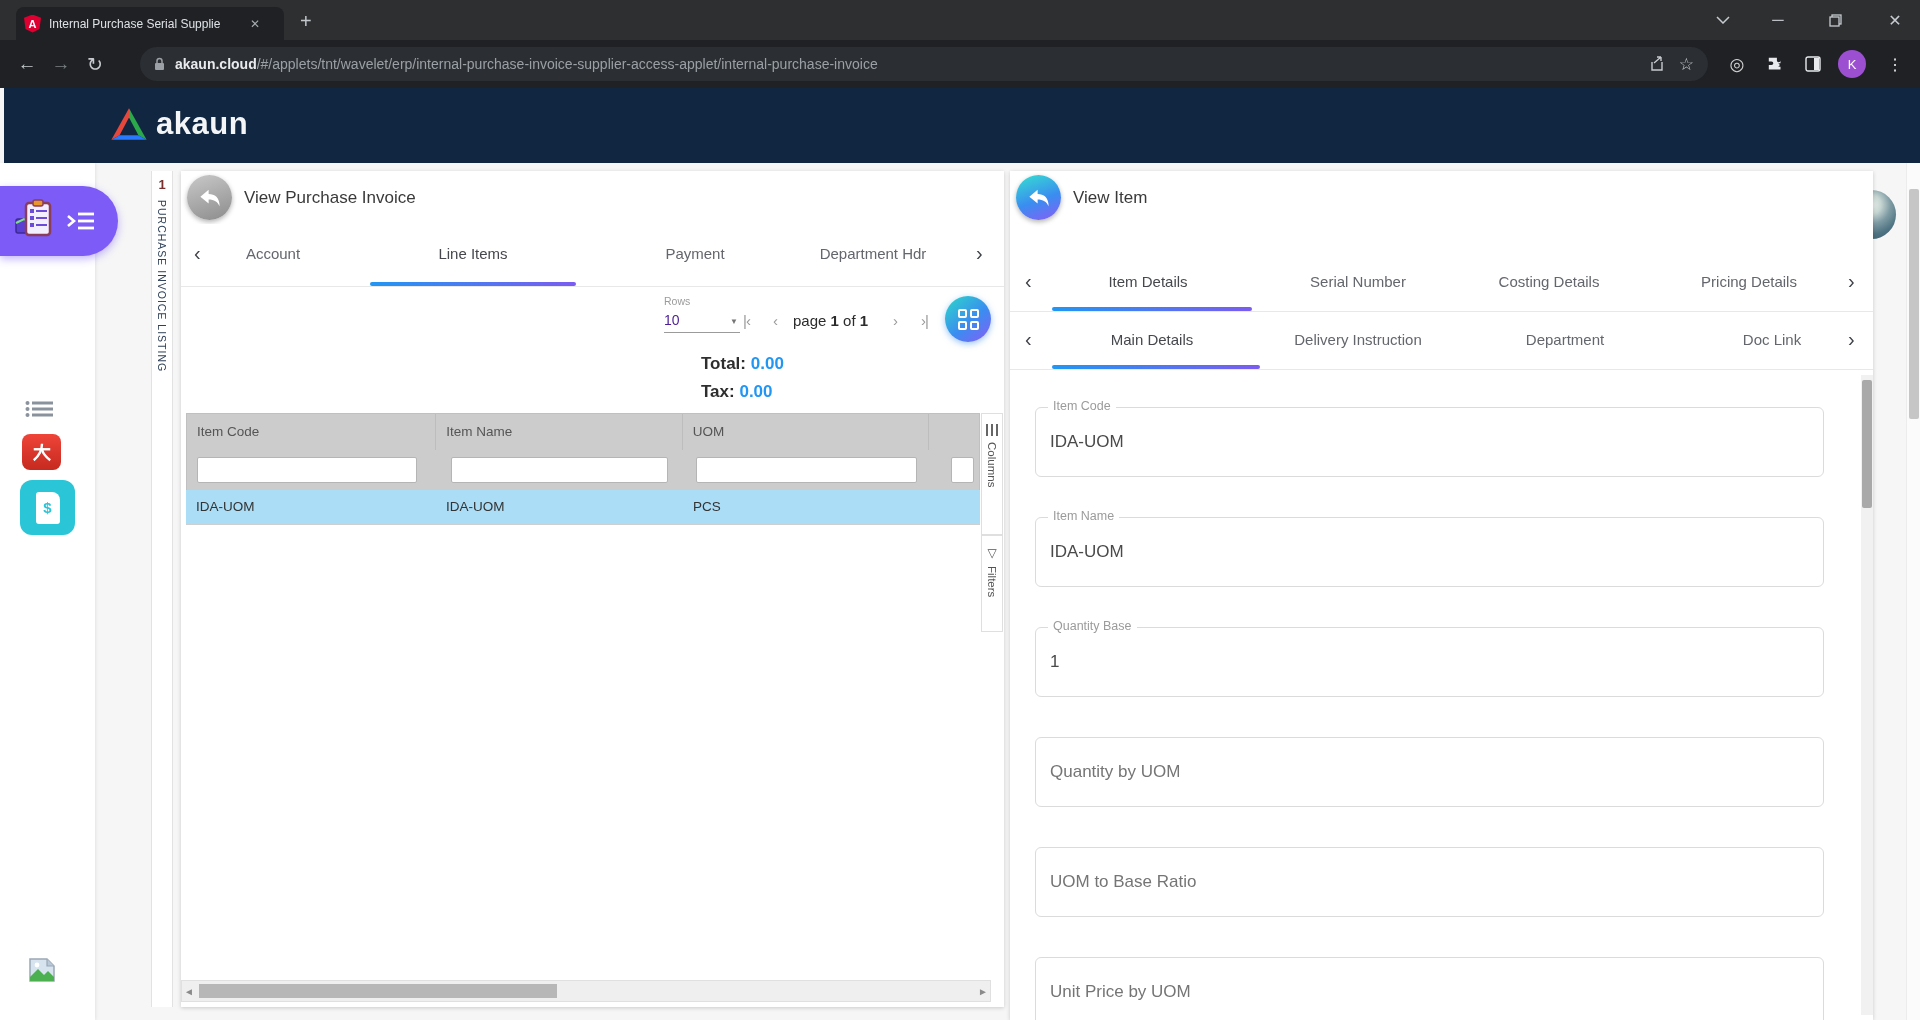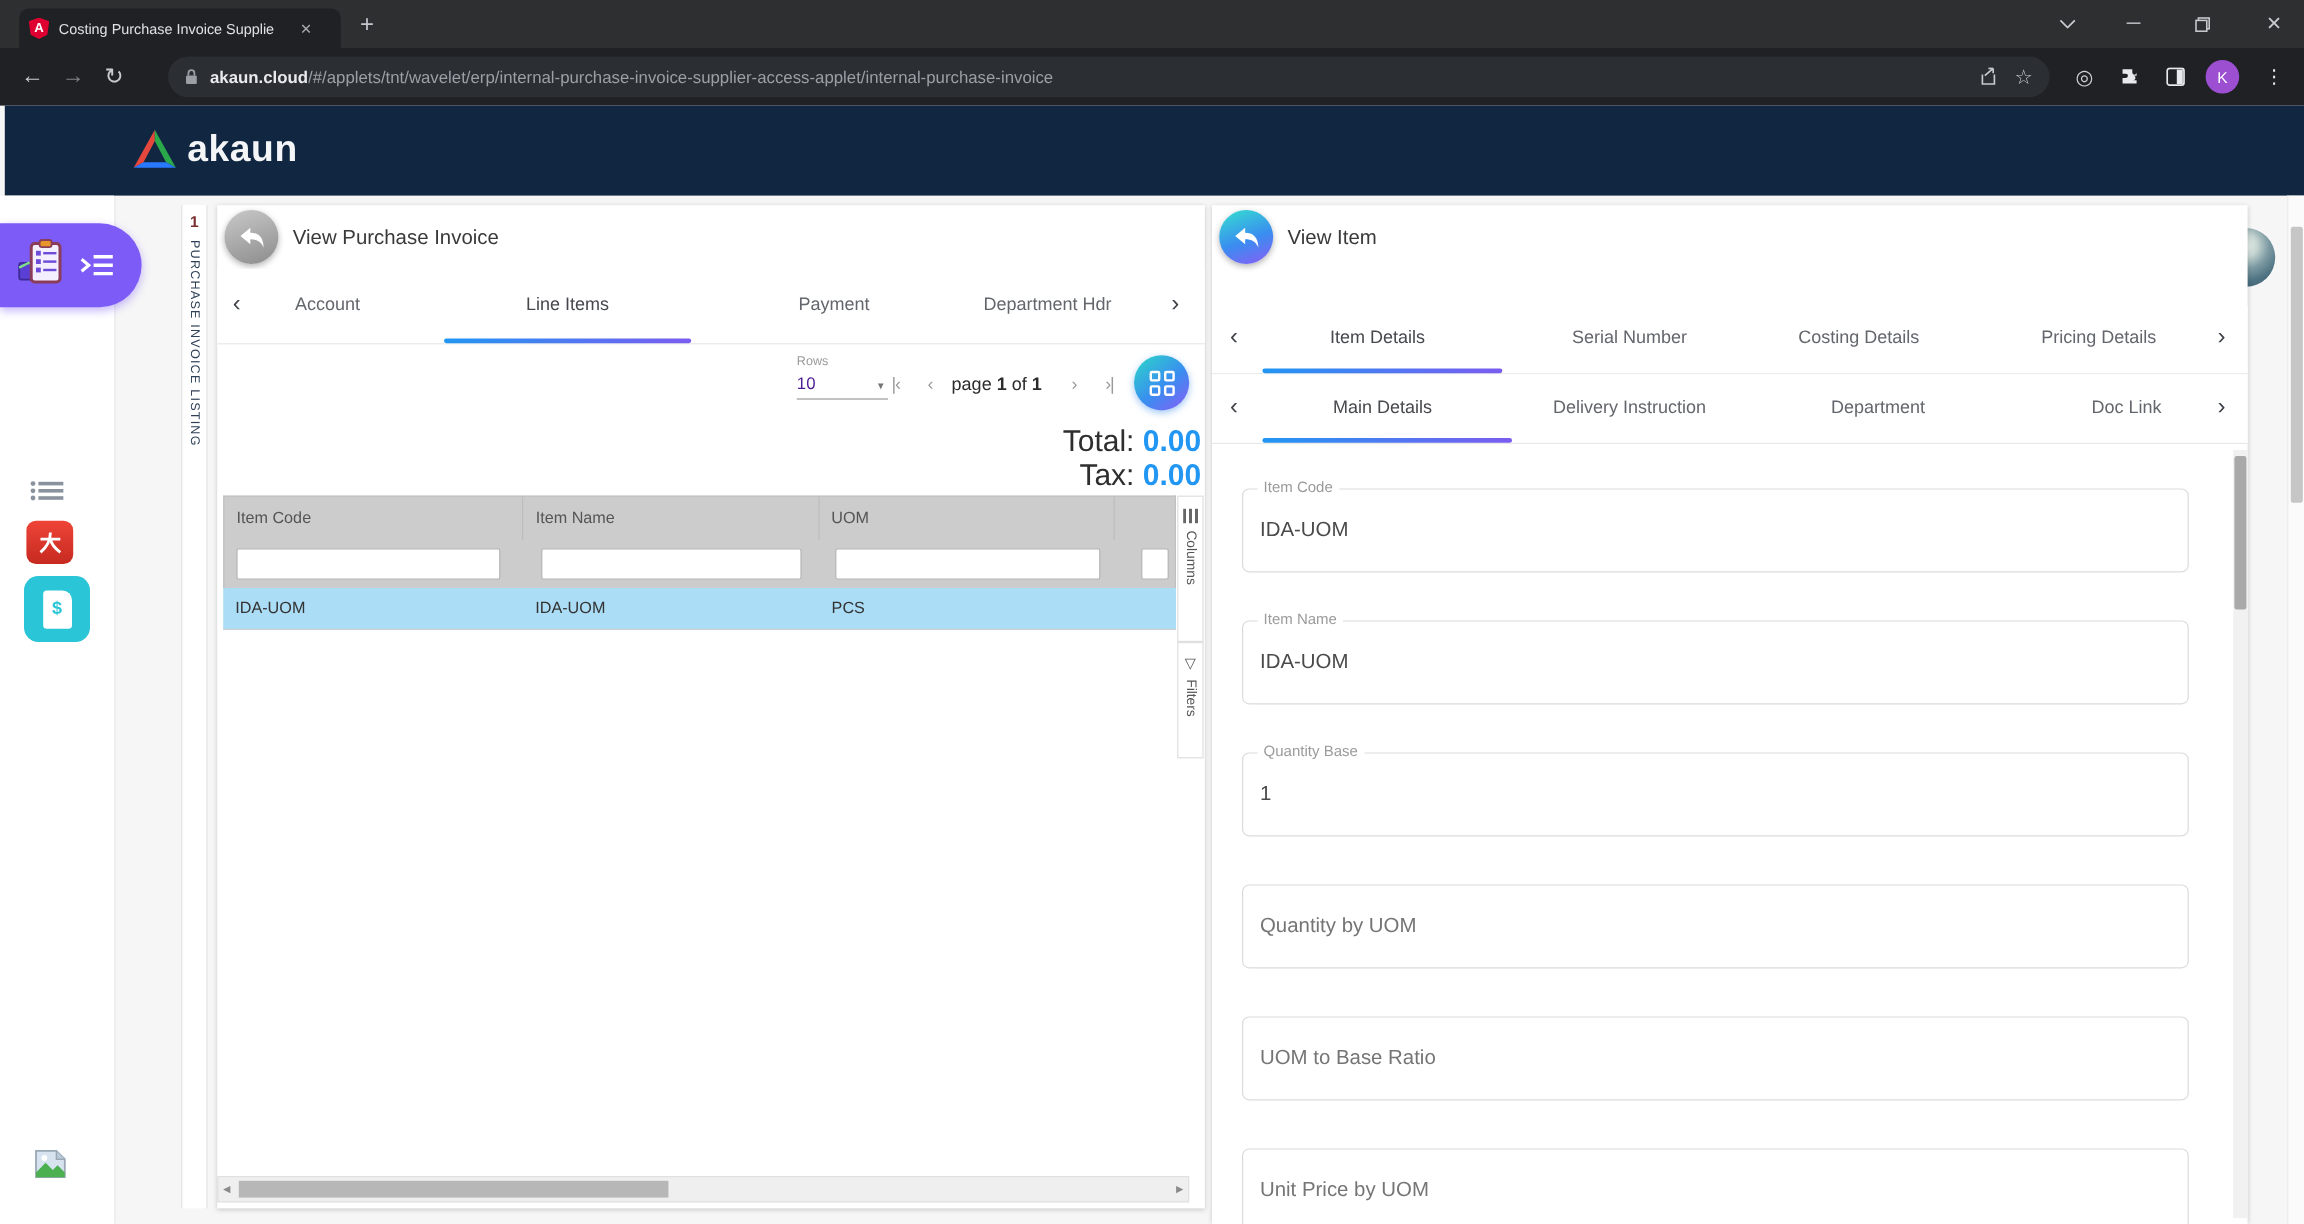--- a/index.html
+++ b/index.html
@@ -51,21 +51,21 @@
   .tabbar{position:absolute;display:flex;align-items:center;border-bottom:1px solid #E8E8E8;background:#fff;}
   .tabitem{position:absolute;font-size:15px;color:#63666C;white-space:nowrap;transform:translateX(-50%);}
   .chev{font-size:20px;color:#3F4248;}
   .grad-underline{position:absolute;height:4px;background:linear-gradient(90deg,#2196F3,#7B5CF0);border-radius:2px;}
 
   
   .rows-label{font-size:10.5px;color:#9B9B9B;}
   .rows-value{font-size:14px;color:#4c1d95;}
   .pgctl{font-size:15px;color:#9A9A9A;letter-spacing:-1px;}
   .pgtext{font-size:15px;color:#2B2B2B;}
-  .totals{font-size:25px;color:#2E2E2E;text-align:right;}
+  .totals{font-size:17px;color:#2E2E2E;text-align:left;font-weight:bold;}
   .totals b{color:#2196F3;}
 
   .gridbtn{width:46px;height:46px;border-radius:50%;background:linear-gradient(140deg,#2BD9C7 0%,#3A8DF0 55%,#8A5CF6 100%);display:flex;align-items:center;justify-content:center;box-shadow:0 2px 6px rgba(58,141,240,.5);}
   .gridglyph{display:grid;grid-template-columns:9px 9px;grid-template-rows:9px 9px;gap:3px;}
   .gridglyph span{border:2px solid #fff;border-radius:2px;}
 
   
   .thead{background:#CCCCCC;border:1px solid #C0C0C0;border-bottom:none;display:flex;}
   .th{font-size:13.5px;color:#555;padding:10px 0 10px 10px;border-right:1px solid #BDBDBD;}
   .tfilter{background:#CCCCCC;border-left:1px solid #C0C0C0;border-right:1px solid #C0C0C0;display:flex;align-items:center;}
@@ -94,21 +94,21 @@
   .fplaceholder{position:absolute;left:14px;top:50%;transform:translateY(-50%);font-size:17px;color:#757575;}
 </style>
 </head>
 <body>
 
 <div id="screen">
 
   <div class="abs titlebar">
     <div class="abs tab">
       <div class="favicon">A</div>
-      <div class="tab-title">Costing Purchase Invoice Supplie</div>
+      <div class="tab-title">Internal Purchase Serial Supplie</div>
       <div class="tab-close">✕</div>
     </div>
     <div class="abs newtab">+</div>
     <div class="abs wctl" style="left:1700px;">
       <svg width="14" height="8" viewBox="0 0 14 8">
           <polyline points="1,1 7,7 13,1" fill="none" stroke="#C7CBCF" stroke-width="1.5"></polyline>
         </svg>
     </div>
     <div class="abs wctl" style="left:1755px;">─</div>
     <div class="abs wctl" style="left:1812px;">

